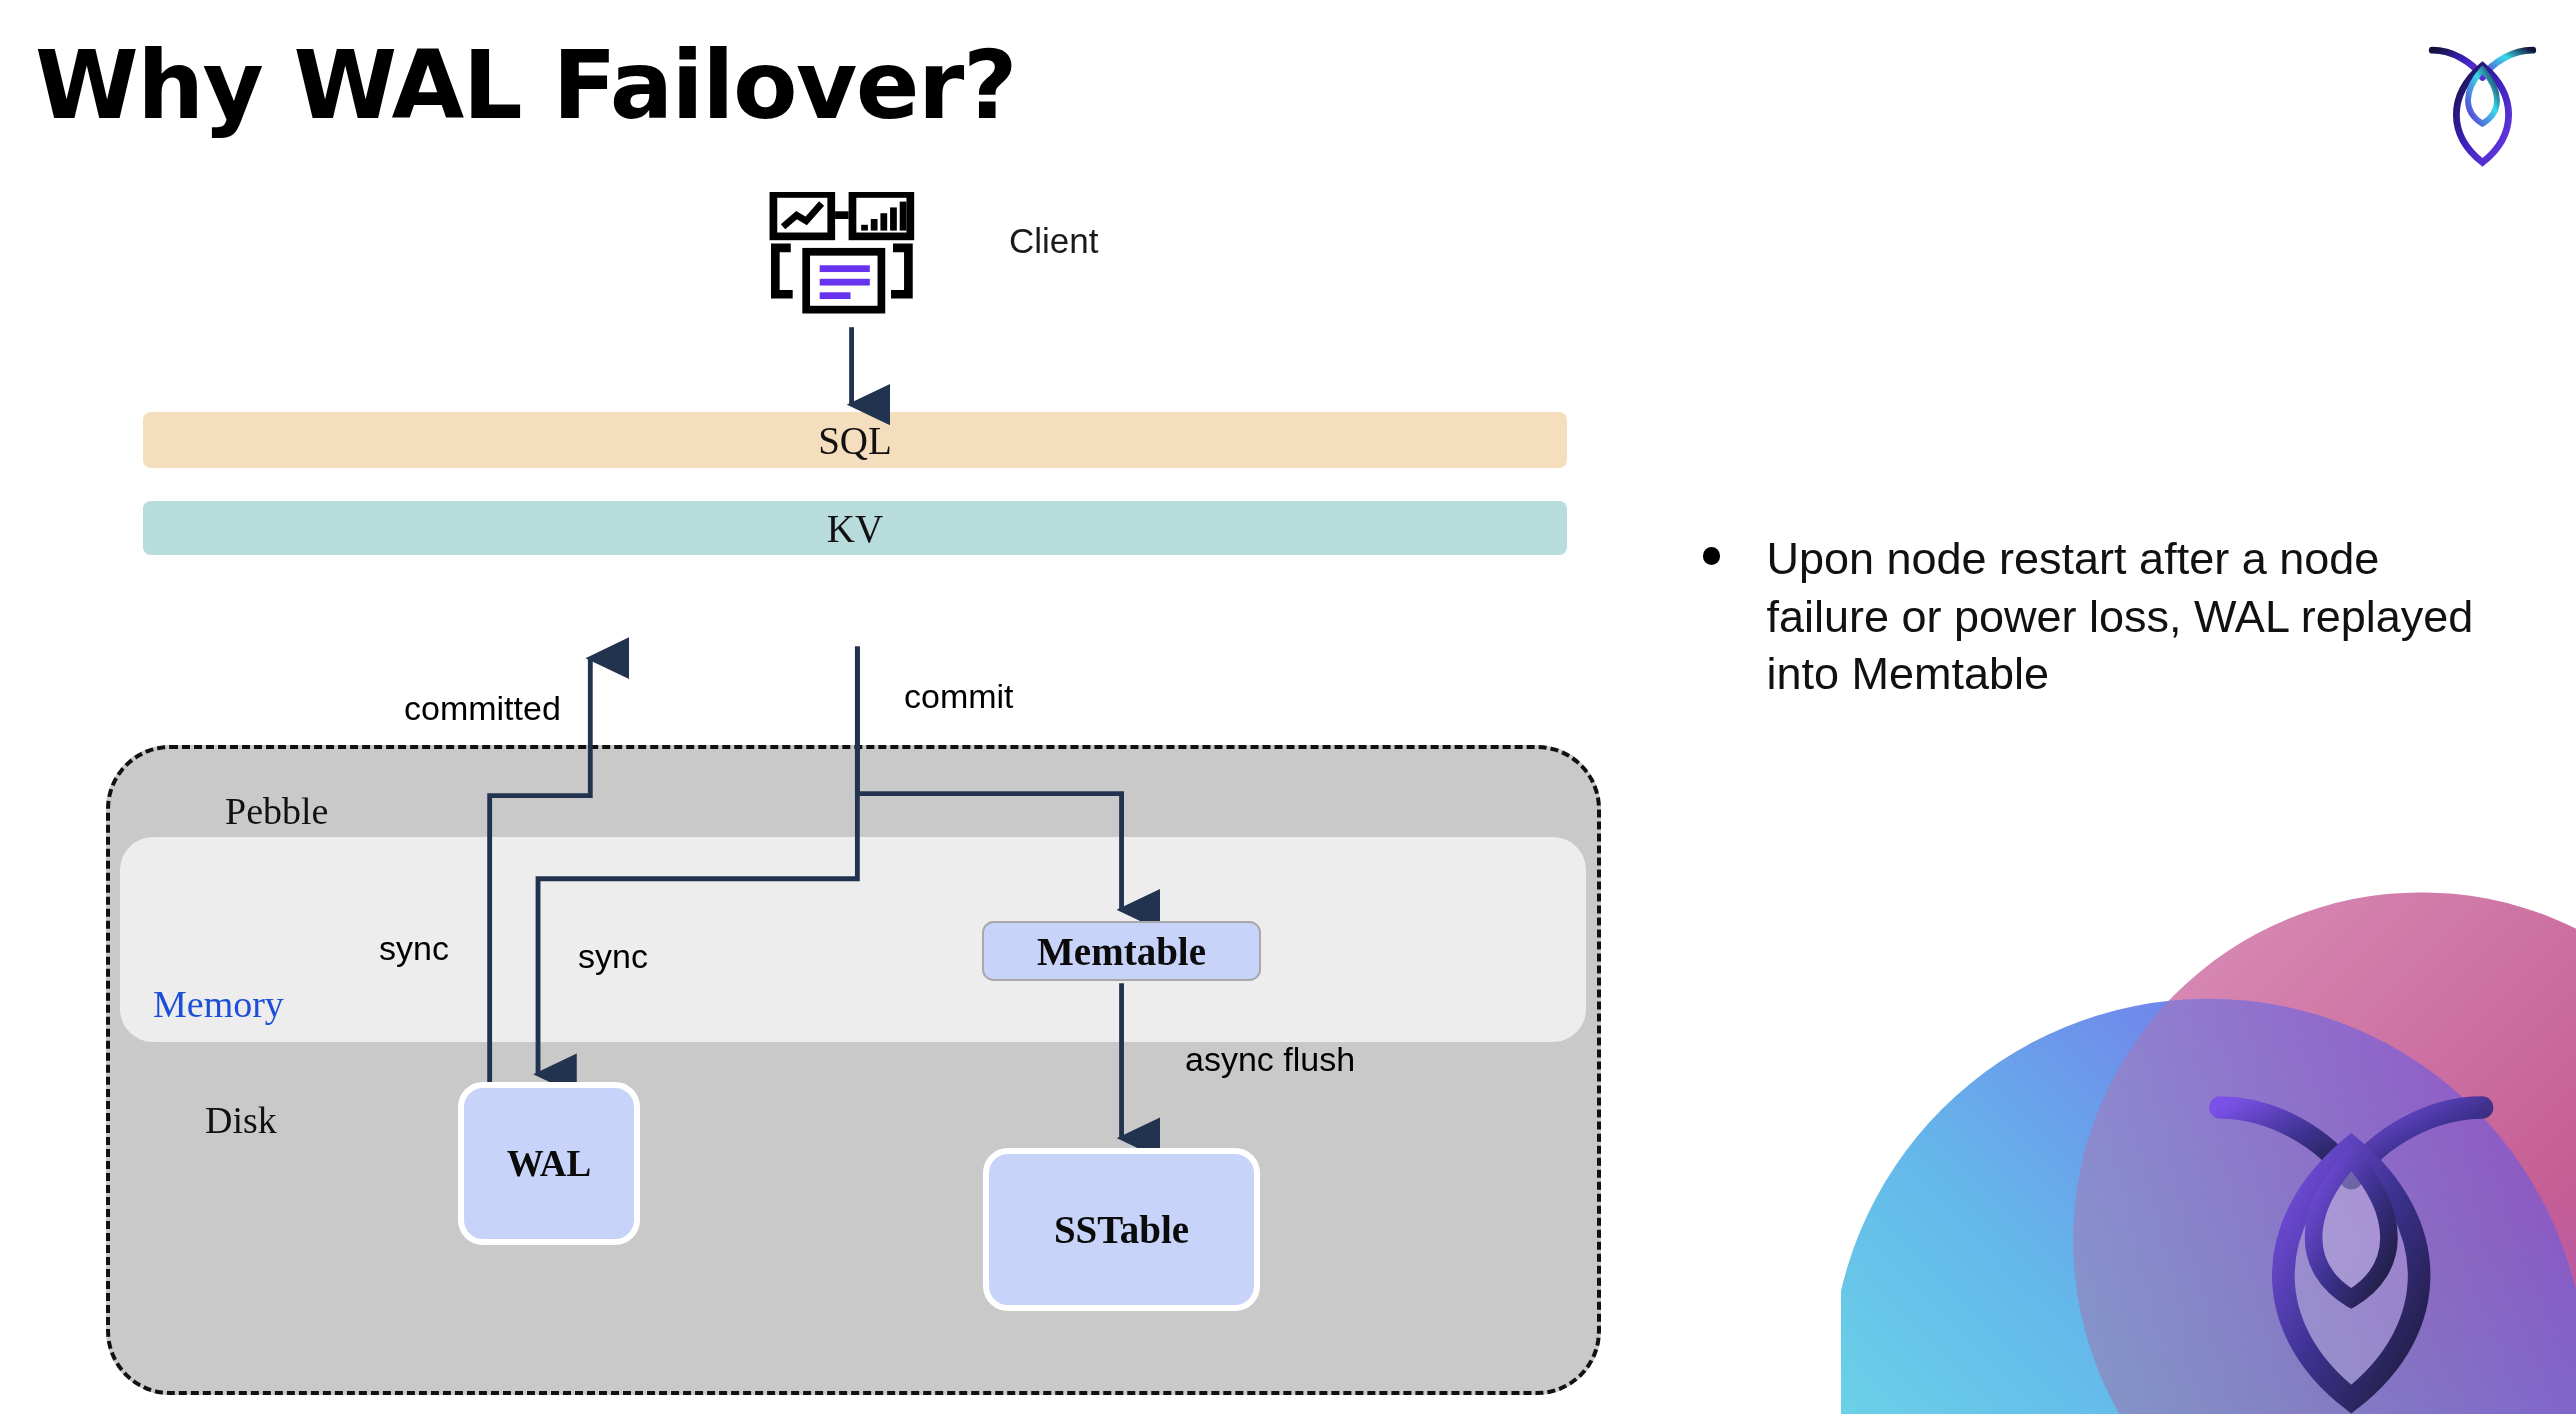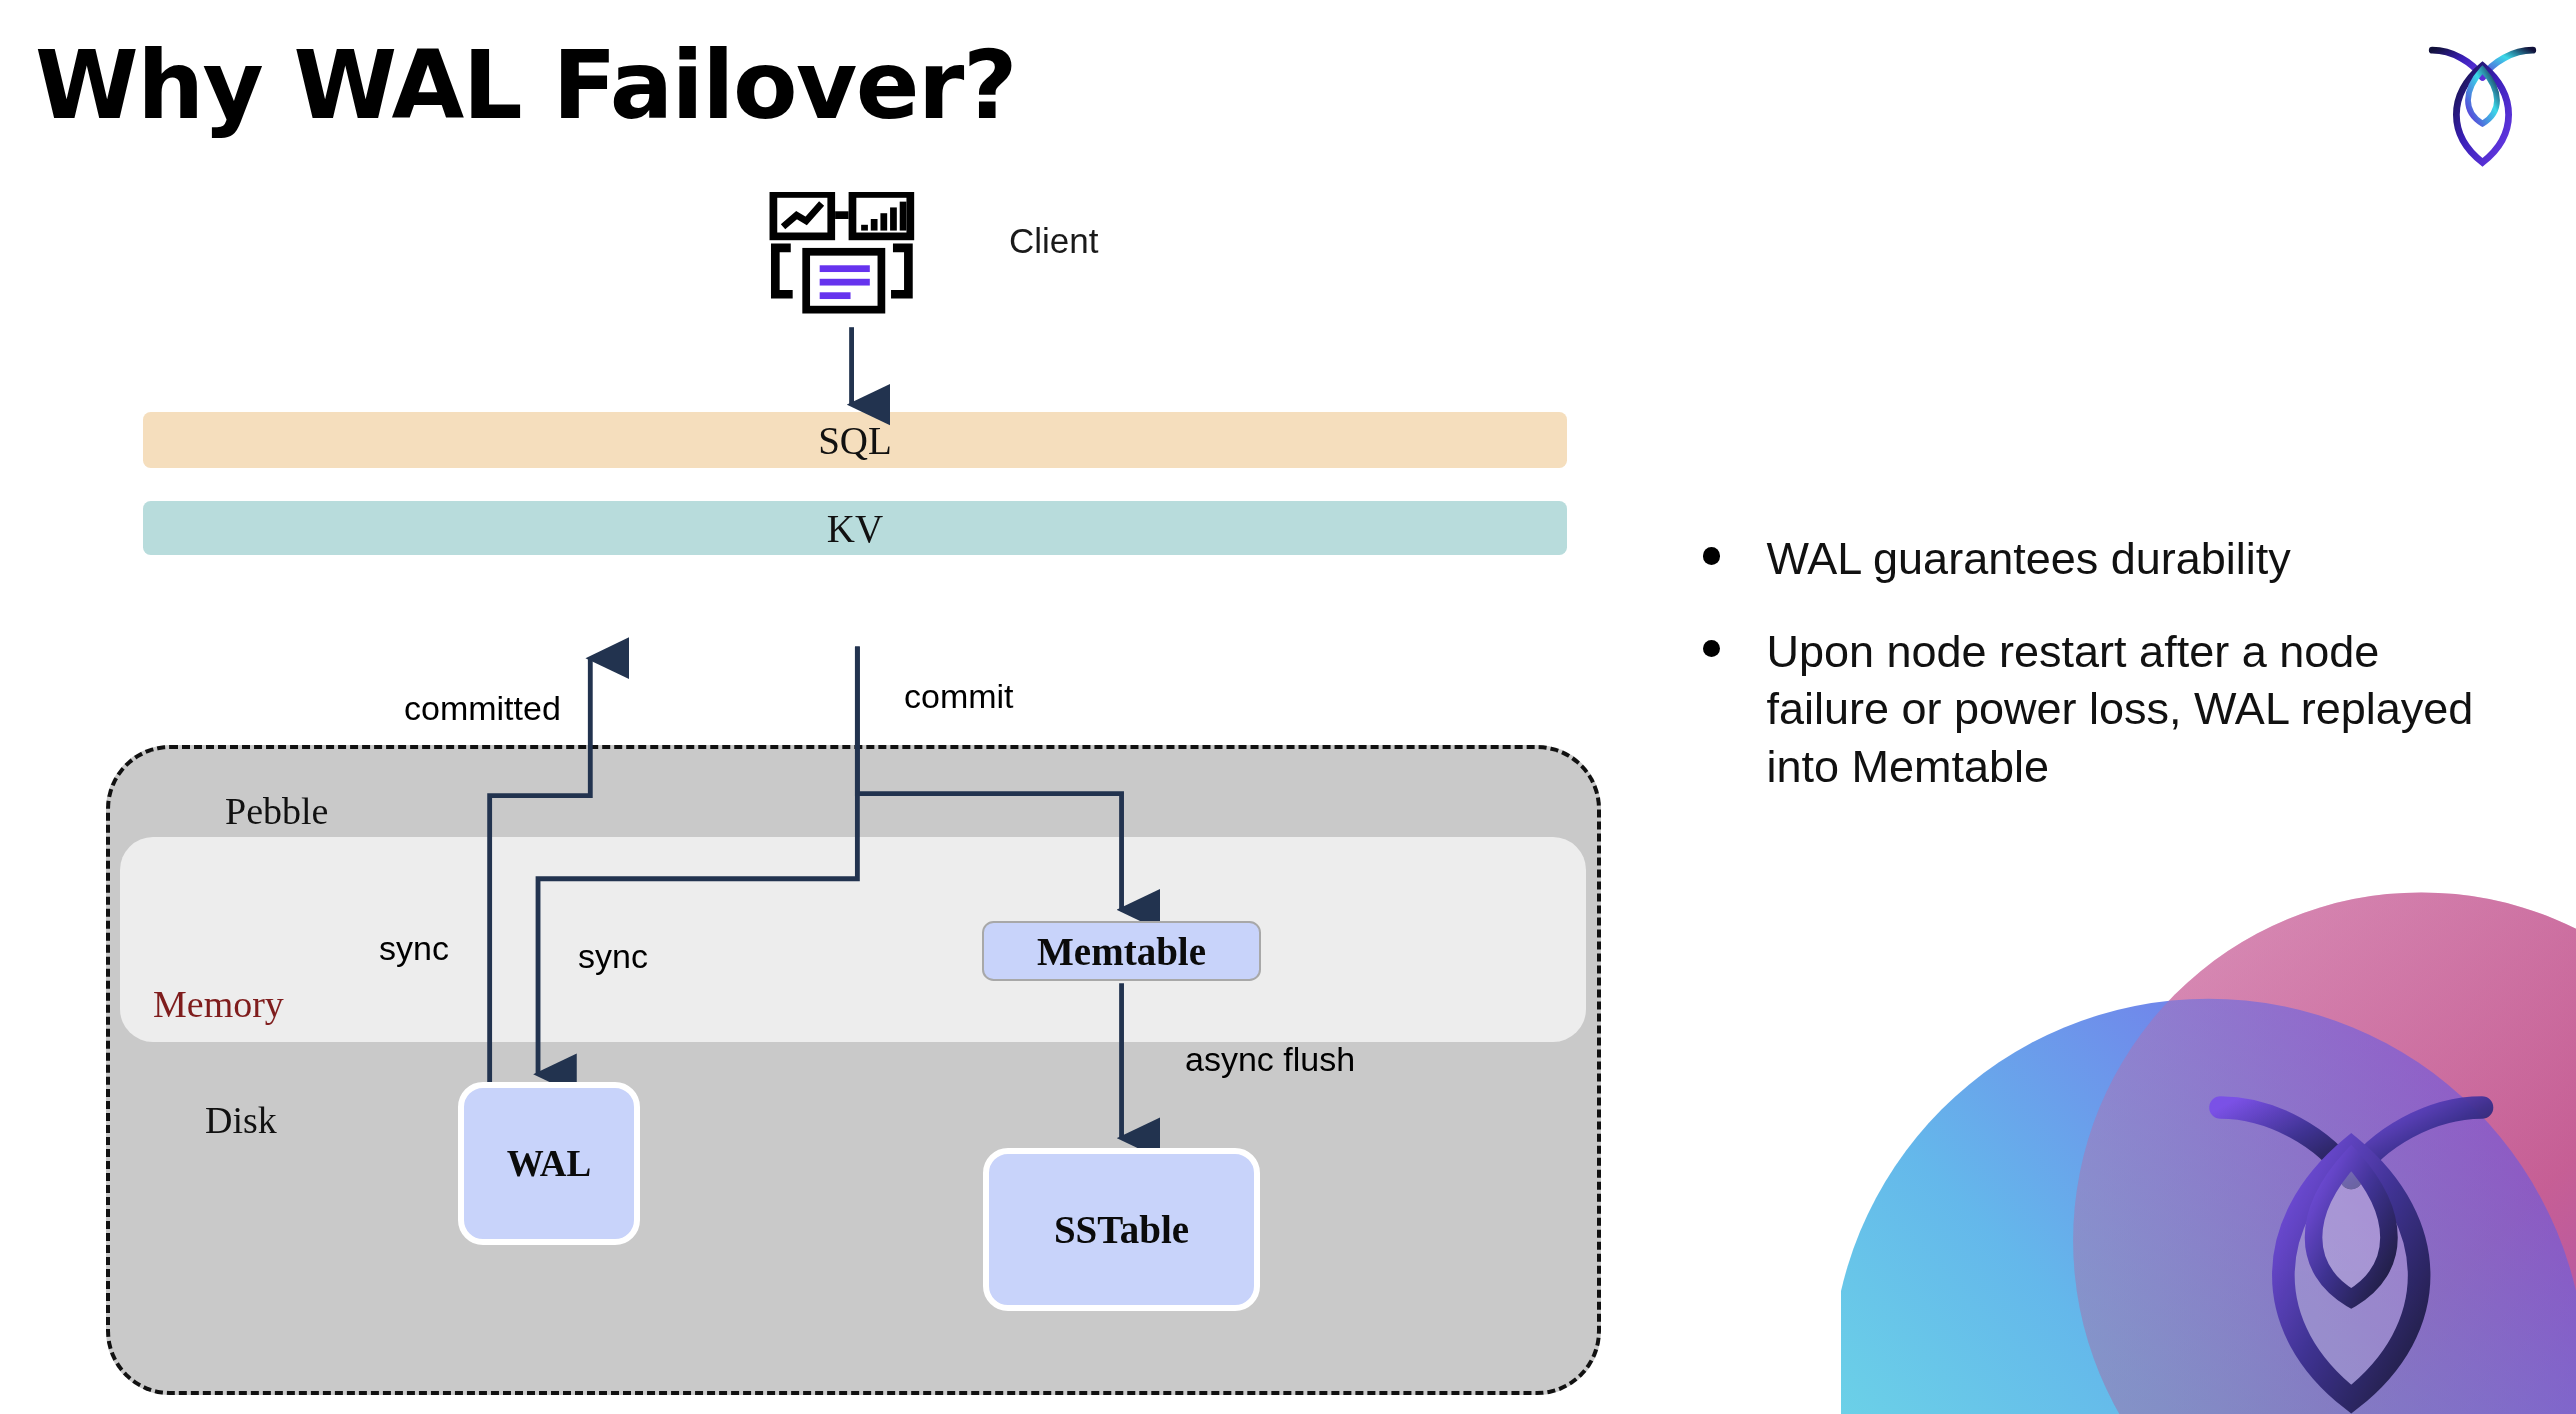--- a/index.html
+++ b/index.html
@@ -127,21 +127,21 @@
     height: 205px;
     background: #EDEDED;
     border-radius: 33px;
   }
   #memory-label {
     position: absolute;
     left: 153px;
     top: 982px;
     font-family: "Liberation Serif", serif;
     font-size: 38px;
-    color: #7f1d1d;
+    color: #1d4ed8;
   }
   #disk-label {
     position: absolute;
     left: 205px;
     top: 1098px;
     font-family: "Liberation Serif", serif;
     font-size: 38px;
     color: #111111;
   }
 
@@ -383,22 +383,18 @@
 
   <div class="edge-label" id="label-committed">committed</div>
   <div class="edge-label" id="label-commit">commit</div>
   <div class="edge-label" id="label-sync-a">sync</div>
   <div class="edge-label" id="label-sync-b">sync</div>
   <div class="edge-label" id="label-asyncflush">async flush</div>
 
   <div id="bullet-list">
     <div class="bullet-row">
       <span class="bullet-dot"></span>
-      <span class="bullet-text">WAL guarantees durability</span>
-    </div>
-    <div class="bullet-row">
-      <span class="bullet-dot"></span>
       <span class="bullet-text">Upon node restart after a node failure or power loss, WAL replayed into Memtable</span>
     </div>
   </div>
 
 </div>
 
 
 </body></html>

